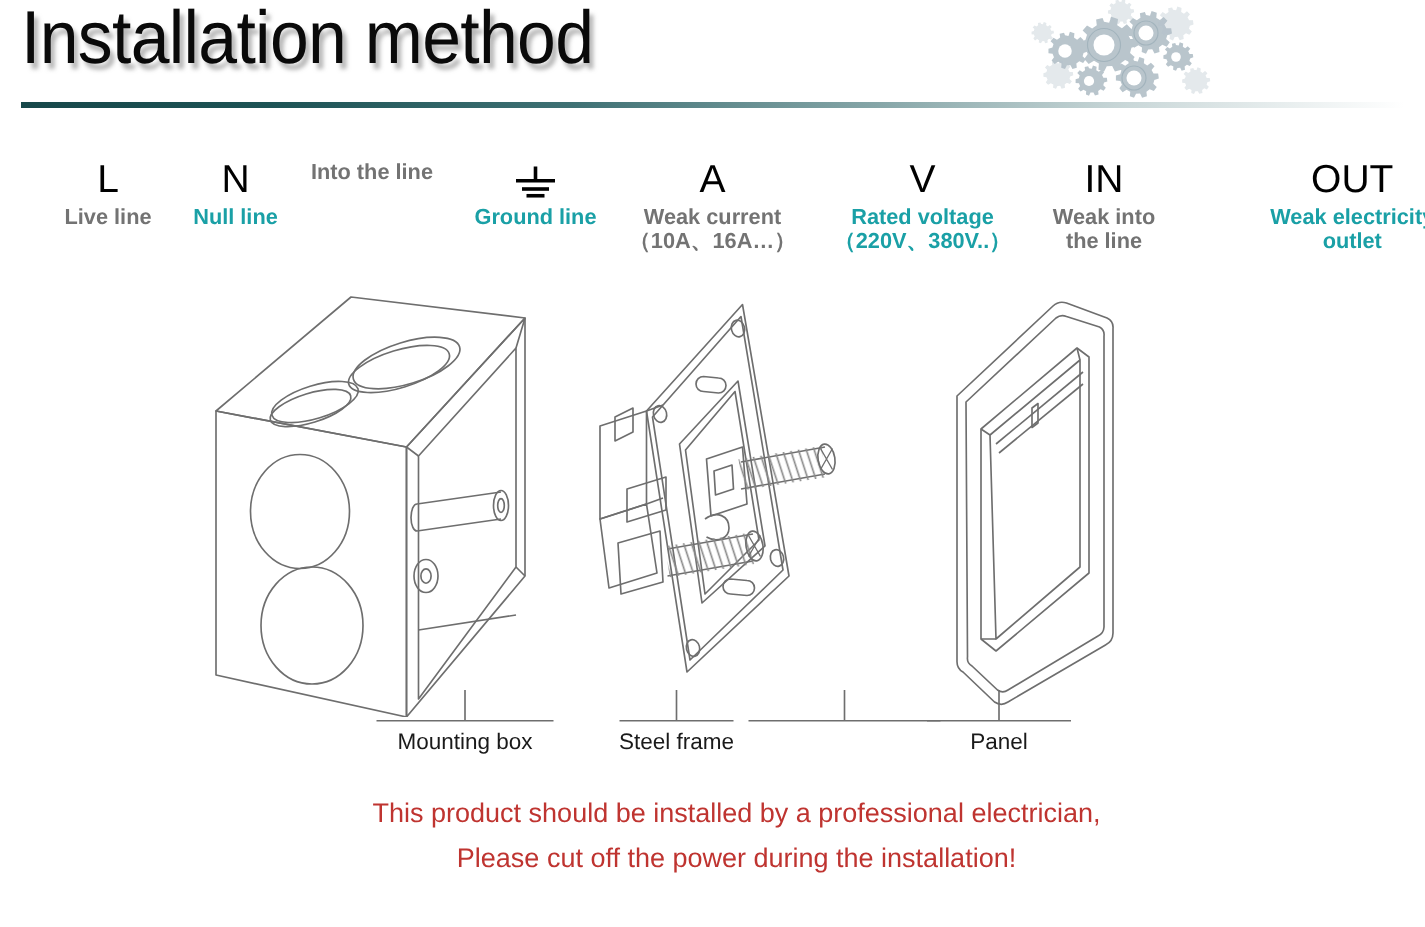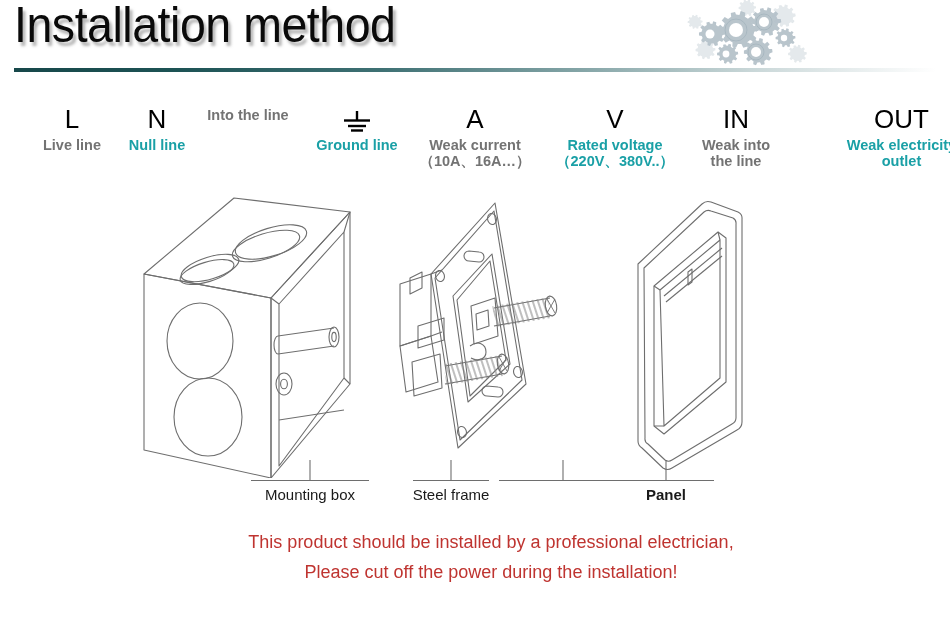--- a/index.html
+++ b/index.html
@@ -364,21 +364,21 @@
 
   <div class="callout" style="left:488px;width:150px;">
     <svg class="callout-leader" width="150" height="26" viewBox="0 0 150 26">
       <g stroke="#6e6e6e" stroke-width="1.1">
         <line x1="75" y1="-80" x2="75" y2="20"></line>
         <line x1="11" y1="20.5" x2="139" y2="20.5"></line>
       </g>
     </svg>
   </div>
 
-  <div class="callout" style="left:614px;width:104px;font-weight:bold;">
+  <div class="callout" style="left:614px;width:104px;">
     <svg class="callout-leader" width="104" height="26" viewBox="0 0 104 26">
       <g stroke="#6e6e6e" stroke-width="1.1">
         <line x1="52" y1="-20" x2="52" y2="20"></line>
         <line x1="4" y1="20.5" x2="100" y2="20.5"></line>
       </g>
     </svg>
     <div class="callout-text">Panel</div>
   </div>
 
 </div>

